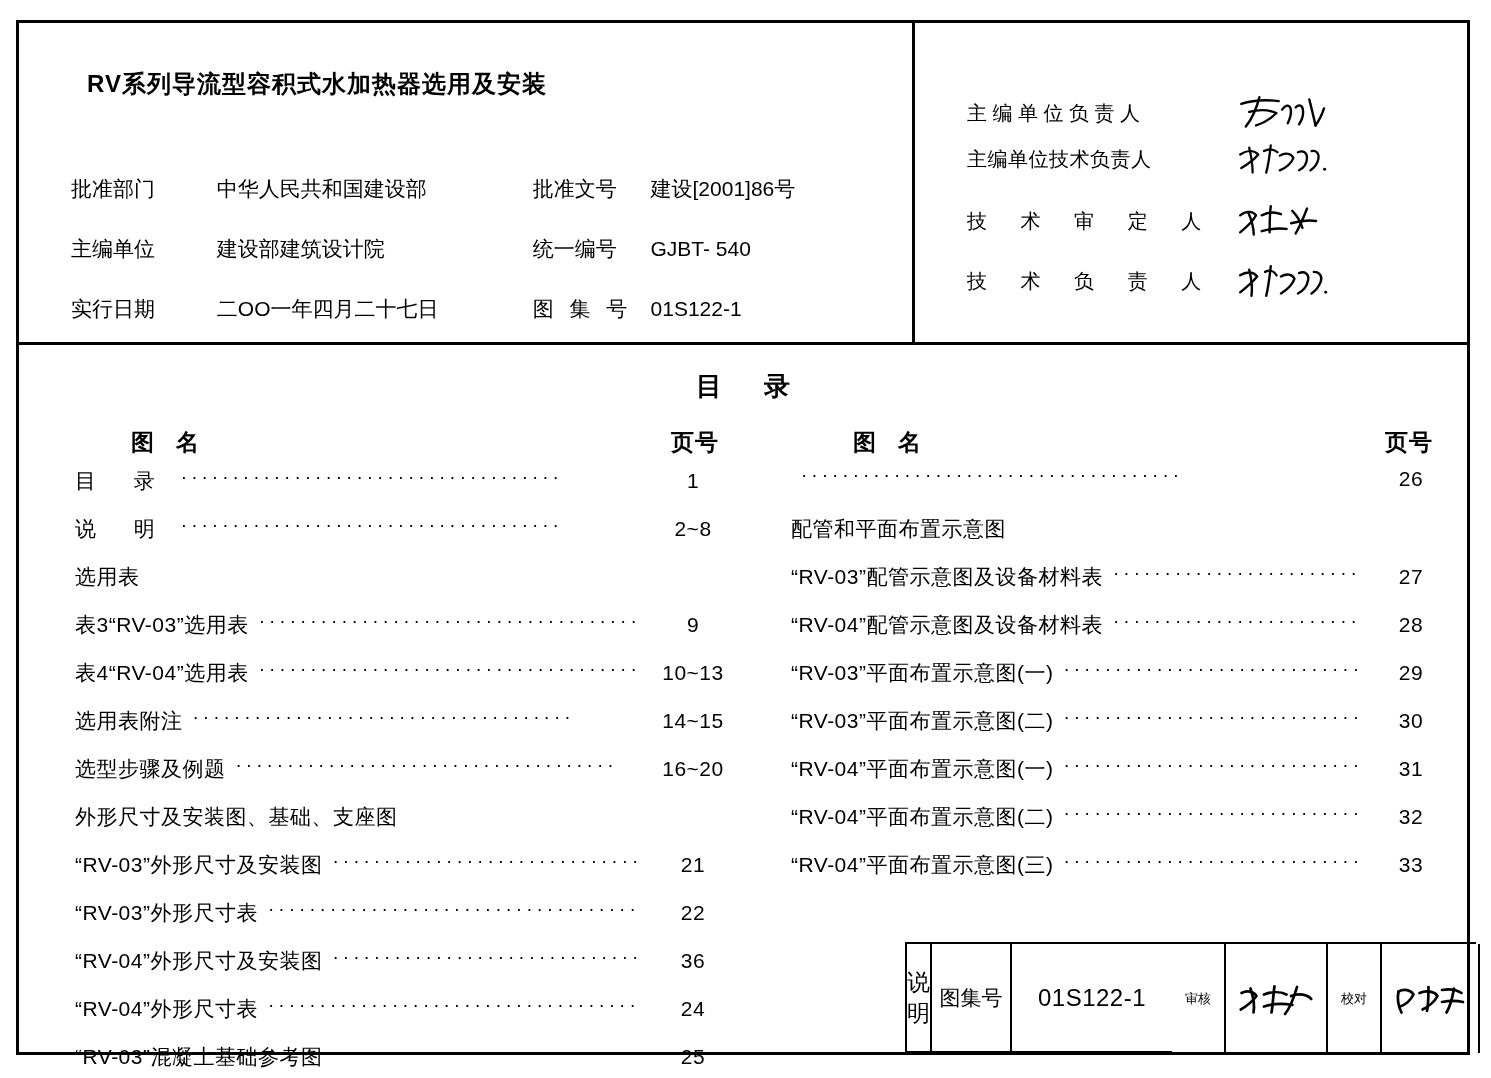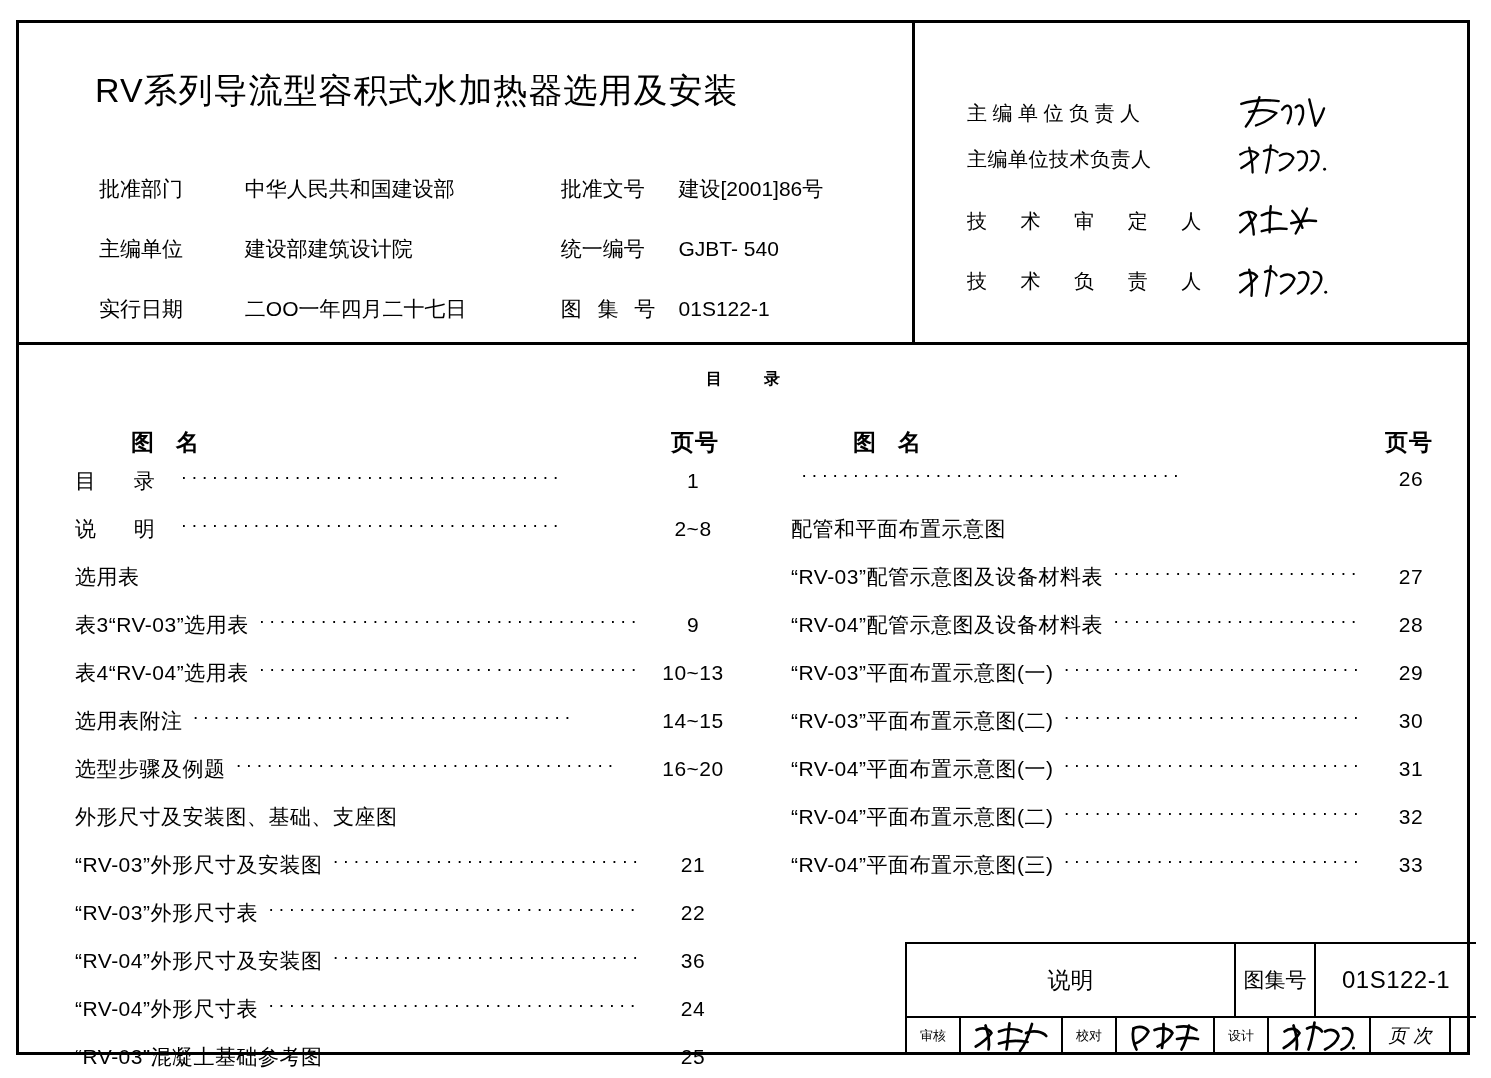--- a/index.html
+++ b/index.html
@@ -42,31 +42,31 @@
     position: absolute;
     left: 0; top: 0;
     width: 896px;
     height: 100%;
     border-right: 3px solid #000;
     box-sizing: border-box;
   }
 
   #doc-title {
     position: absolute;
-    left: 76px;
+    left: 68px;
     top: 45px;
-    font-size: 34px;
-    font-weight: normal;
+    font-size: 24px;
+    font-weight: bold;
     letter-spacing: 1px;
     white-space: nowrap;
   }
 
   .meta-row {
     position: absolute;
-    left: 80px;
+    left: 52px;
     font-size: 21px;
     white-space: nowrap;
     height: 28px;
     line-height: 28px;
   }
   .meta-row.r1 { top: 152px; }
   .meta-row.r2 { top: 212px; }
   .meta-row.r3 { top: 272px; }
 
   .meta-label {
@@ -134,21 +134,21 @@
     right: 0;
     bottom: 0;
   }
 
   #toc-heading {
     position: absolute;
     top: 24px;
     left: 0;
     right: 0;
     text-align: center;
-    font-size: 16px;
+    font-size: 26px;
     font-weight: bold;
     letter-spacing: 42px;
     text-indent: 42px;
   }
 
   .toc-col {
     position: absolute;
     top: 82px;
   }
   #toc-col-left  { left: 56px;  width: 660px; }
@@ -210,21 +210,21 @@
     position: absolute;
     left: 886px;
     bottom: -1px;
     width: 571px;
     height: 111px;
     box-sizing: border-box;
     border: 2.5px solid #000;
     border-right: none;
     border-bottom: none;
     display: flex;
-    flex-direction: column;
+    flex-direction: row;
   }
   #tb-upper {
     flex: 0 0 72px;
     display: flex;
     border-bottom: 2.5px solid #000;
   }
   #tb-sheetname {
     flex: 1 1 auto;
     display: flex;
     align-items: center;

